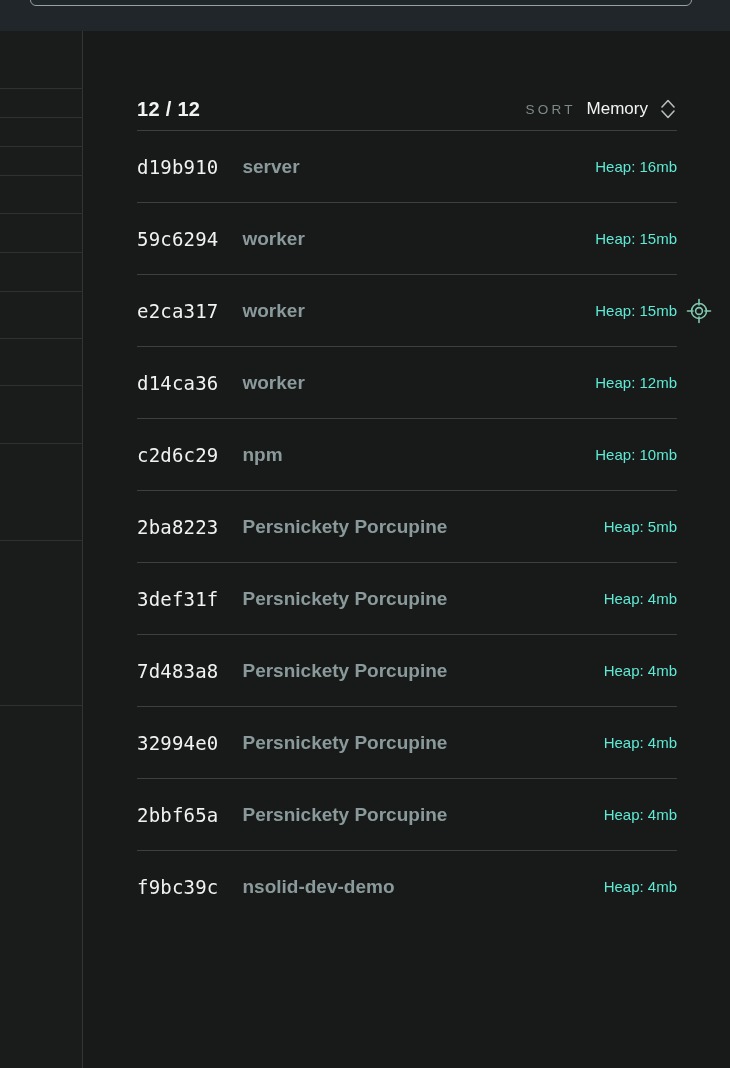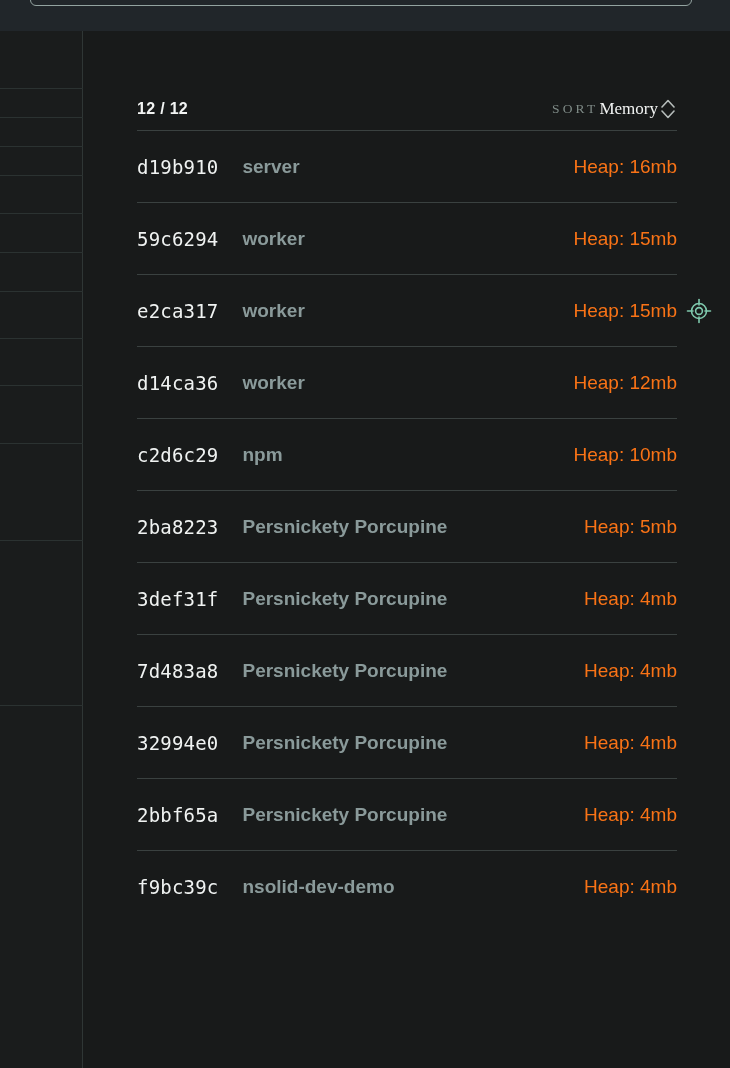--- a/index.html
+++ b/index.html
@@ -37,25 +37,25 @@
 
   
   .list{
     position:absolute; left:137px; top:88px; width:540px;
   }
   .list-header{
     display:flex; align-items:center; justify-content:space-between;
     height:42px;
   }
   .count{
-    font-size:16px; font-weight:bold; color:#f2f4f3;
+    font-size:20px; font-weight:bold; color:#f2f4f3;
     letter-spacing:.3px;
   }
   .sort-group{
-    display:flex; align-items:center; gap:1px;font-family:Liberation Serif, serif;
+    display:flex; align-items:center; gap:11px;
   }
   .sort-label{
     font-size:13.5px; color:#7e8a86; letter-spacing:3.2px;
   }
   .sort-value{
     font-size:17px; color:#f2f4f3;text-align:center;
   }
   .sort-arrows{
     display:flex; flex-direction:column; align-items:center;
     justify-content:center; gap:2px; width:18px; cursor:pointer;
@@ -73,21 +73,21 @@
     font-family:"DejaVu Sans Mono", monospace;
     font-size:19px; color:#f0f3f2; letter-spacing:.2px;
     white-space:nowrap;
   }
   .row .name{
     font-size:19px; color:#8a9a9a; margin-left:16px;
     white-space:nowrap; overflow:hidden; text-overflow:ellipsis;font-weight:bold;
   }
   .row .spacer{ flex:1 1 auto; }
   .row .heap{
-    font-size:19px; color:#f97316; white-space:nowrap;
+    font-size:15px; color:#5eead4; white-space:nowrap;
   }
   .row .target-icon{
     position:absolute; right:-35px; top:50%;
     transform:translateY(-50%);
     width:26px; height:26px; cursor:pointer;
   }
   .row .target-icon svg{ display:block; }
 </style>
 </head>
 <body>

